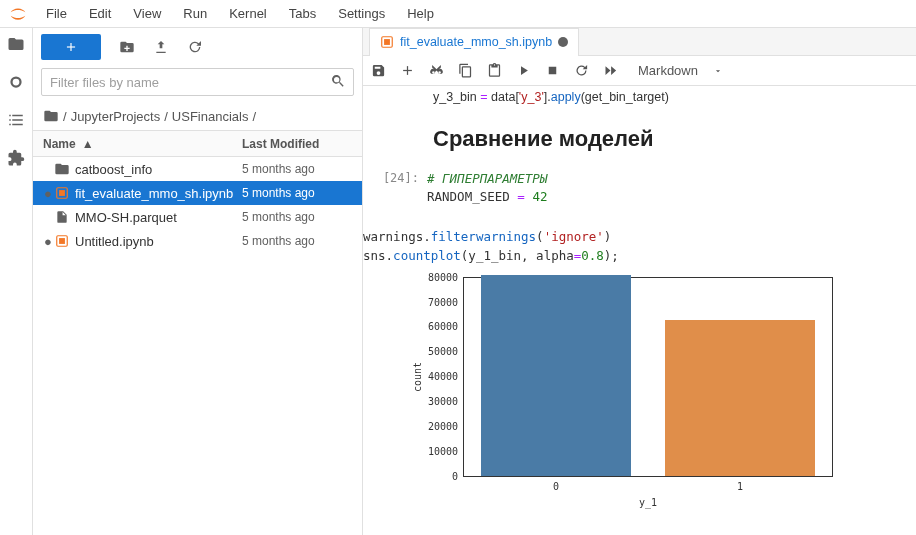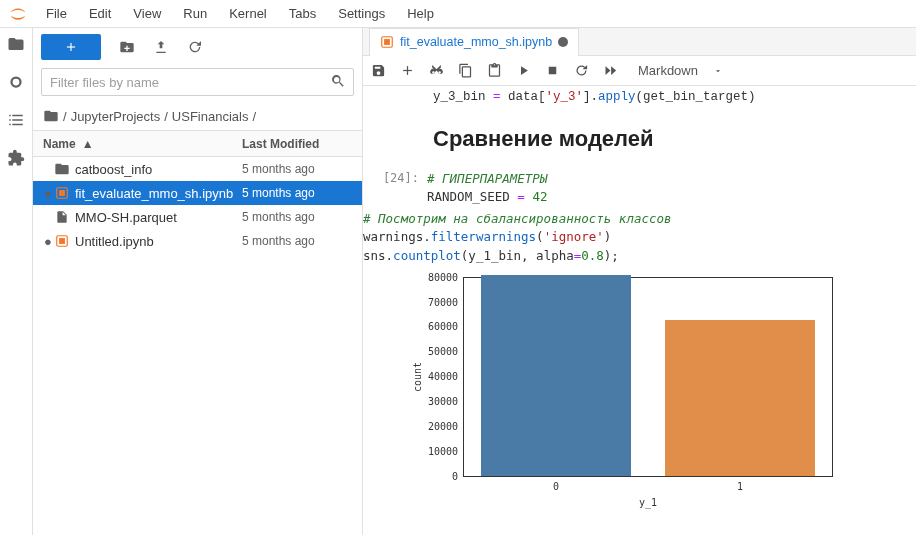--- a/index.html
+++ b/index.html
@@ -39,21 +39,21 @@
 .fb-row.selected .fmod { color: #fff; }
 
 .notebook-panel { flex: 1; display: flex; flex-direction: column; min-width: 0; }
 .nb-tabs { display: flex; align-items: center; height: 28px; background: #f5f5f5; border-bottom: 1px solid #e0e0e0; padding-left: 6px; }
 .nb-tab { display: flex; align-items: center; height: 28px; padding: 0 10px; background: #fff; border: 1px solid #e0e0e0; border-bottom: none; gap: 6px; color: #1976d2; font-size: 12.5px; cursor: pointer; }
 .nb-tab .dirty { width: 10px; height: 10px; border-radius: 50%; background: #616161; }
 .nb-toolbar { display: flex; align-items: center; height: 30px; padding: 0 8px; gap: 14px; border-bottom: 1px solid #e0e0e0; color: #555; }
 .nb-toolbar .tb-ic { cursor: pointer; display: flex; align-items: center; }
 .nb-toolbar .celltype { display: flex; align-items: center; gap: 15px; cursor: pointer; padding-left: 6px; }
 .nb-content { flex: 1; overflow: auto; padding: 4px 0 10px 0; }
-.code-line { font-family: Liberation Mono, monospace; font-size: 12.5px; padding: 0 0 4px 70px; color: #333; white-space: pre; }
+.code-line { font-family: Liberation Sans, sans-serif; font-size: 12.5px; padding: 0 0 4px 70px; color: #333; white-space: pre; }
 .nb-h2 { font-size: 22px; font-weight: 600; padding: 18px 0 16px 70px; color: #222; }
 .cell-row { display: flex; padding: 2px 0; }
 .cell-prompt { width: 64px; text-align: right; color: #888; font-family: Menlo, Consolas, monospace; font-size: 12px; padding-right: 8px; padding-top: 1px; }
 .cell-body { font-family: Menlo, Consolas, monospace; font-size: 12.5px; line-height: 1.45; white-space: pre; }
 .tok-comment { color: #2e7d32; font-style: italic; }
 .tok-op { color: #aa22ff; }
 .tok-num { color: #1e7d1e; }
 .tok-str { color: #b22222; }
 .tok-call { color: #1565c0; }
 
@@ -286,21 +286,21 @@
     <div class="nb-content">
       <div class="code-line" id="topcode">y_3_bin <span class="tok-op">=</span> data[<span class="tok-str">'y_3'</span>].<span class="tok-call">apply</span>(get_bin_target)</div>
       <div class="nb-h2">Сравнение моделей</div>
       <div id="cells">
           <div class="cell-row">
             <div class="cell-prompt">[24]:</div>
             <div class="cell-body"><span class="tok-comment"># ГИПЕРПАРАМЕТРЫ</span>
 RANDOM_SEED <span class="tok-op">=</span> <span class="tok-num">42</span></div>
           </div>
           <div class="cell-row">
-            <div class="cell-body"><span class="tok-comment"># Посмотрим на сбалансированность классов</span>
+            <div class="cell-body">
 warnings.<span class="tok-call">filterwarnings</span>(<span class="tok-str">'ignore'</span>)
 sns.<span class="tok-call">countplot</span>(y_1_bin, alpha<span class="tok-op">=</span><span class="tok-num">0.8</span>);</div>
           </div>
         </div>
 
       <div class="chart-wrap">
         <div class="chart-frame" id="chartFrame">
           <div class="chart-yticks" id="yticks">
               <div>80000</div>
               <div>70000</div>

